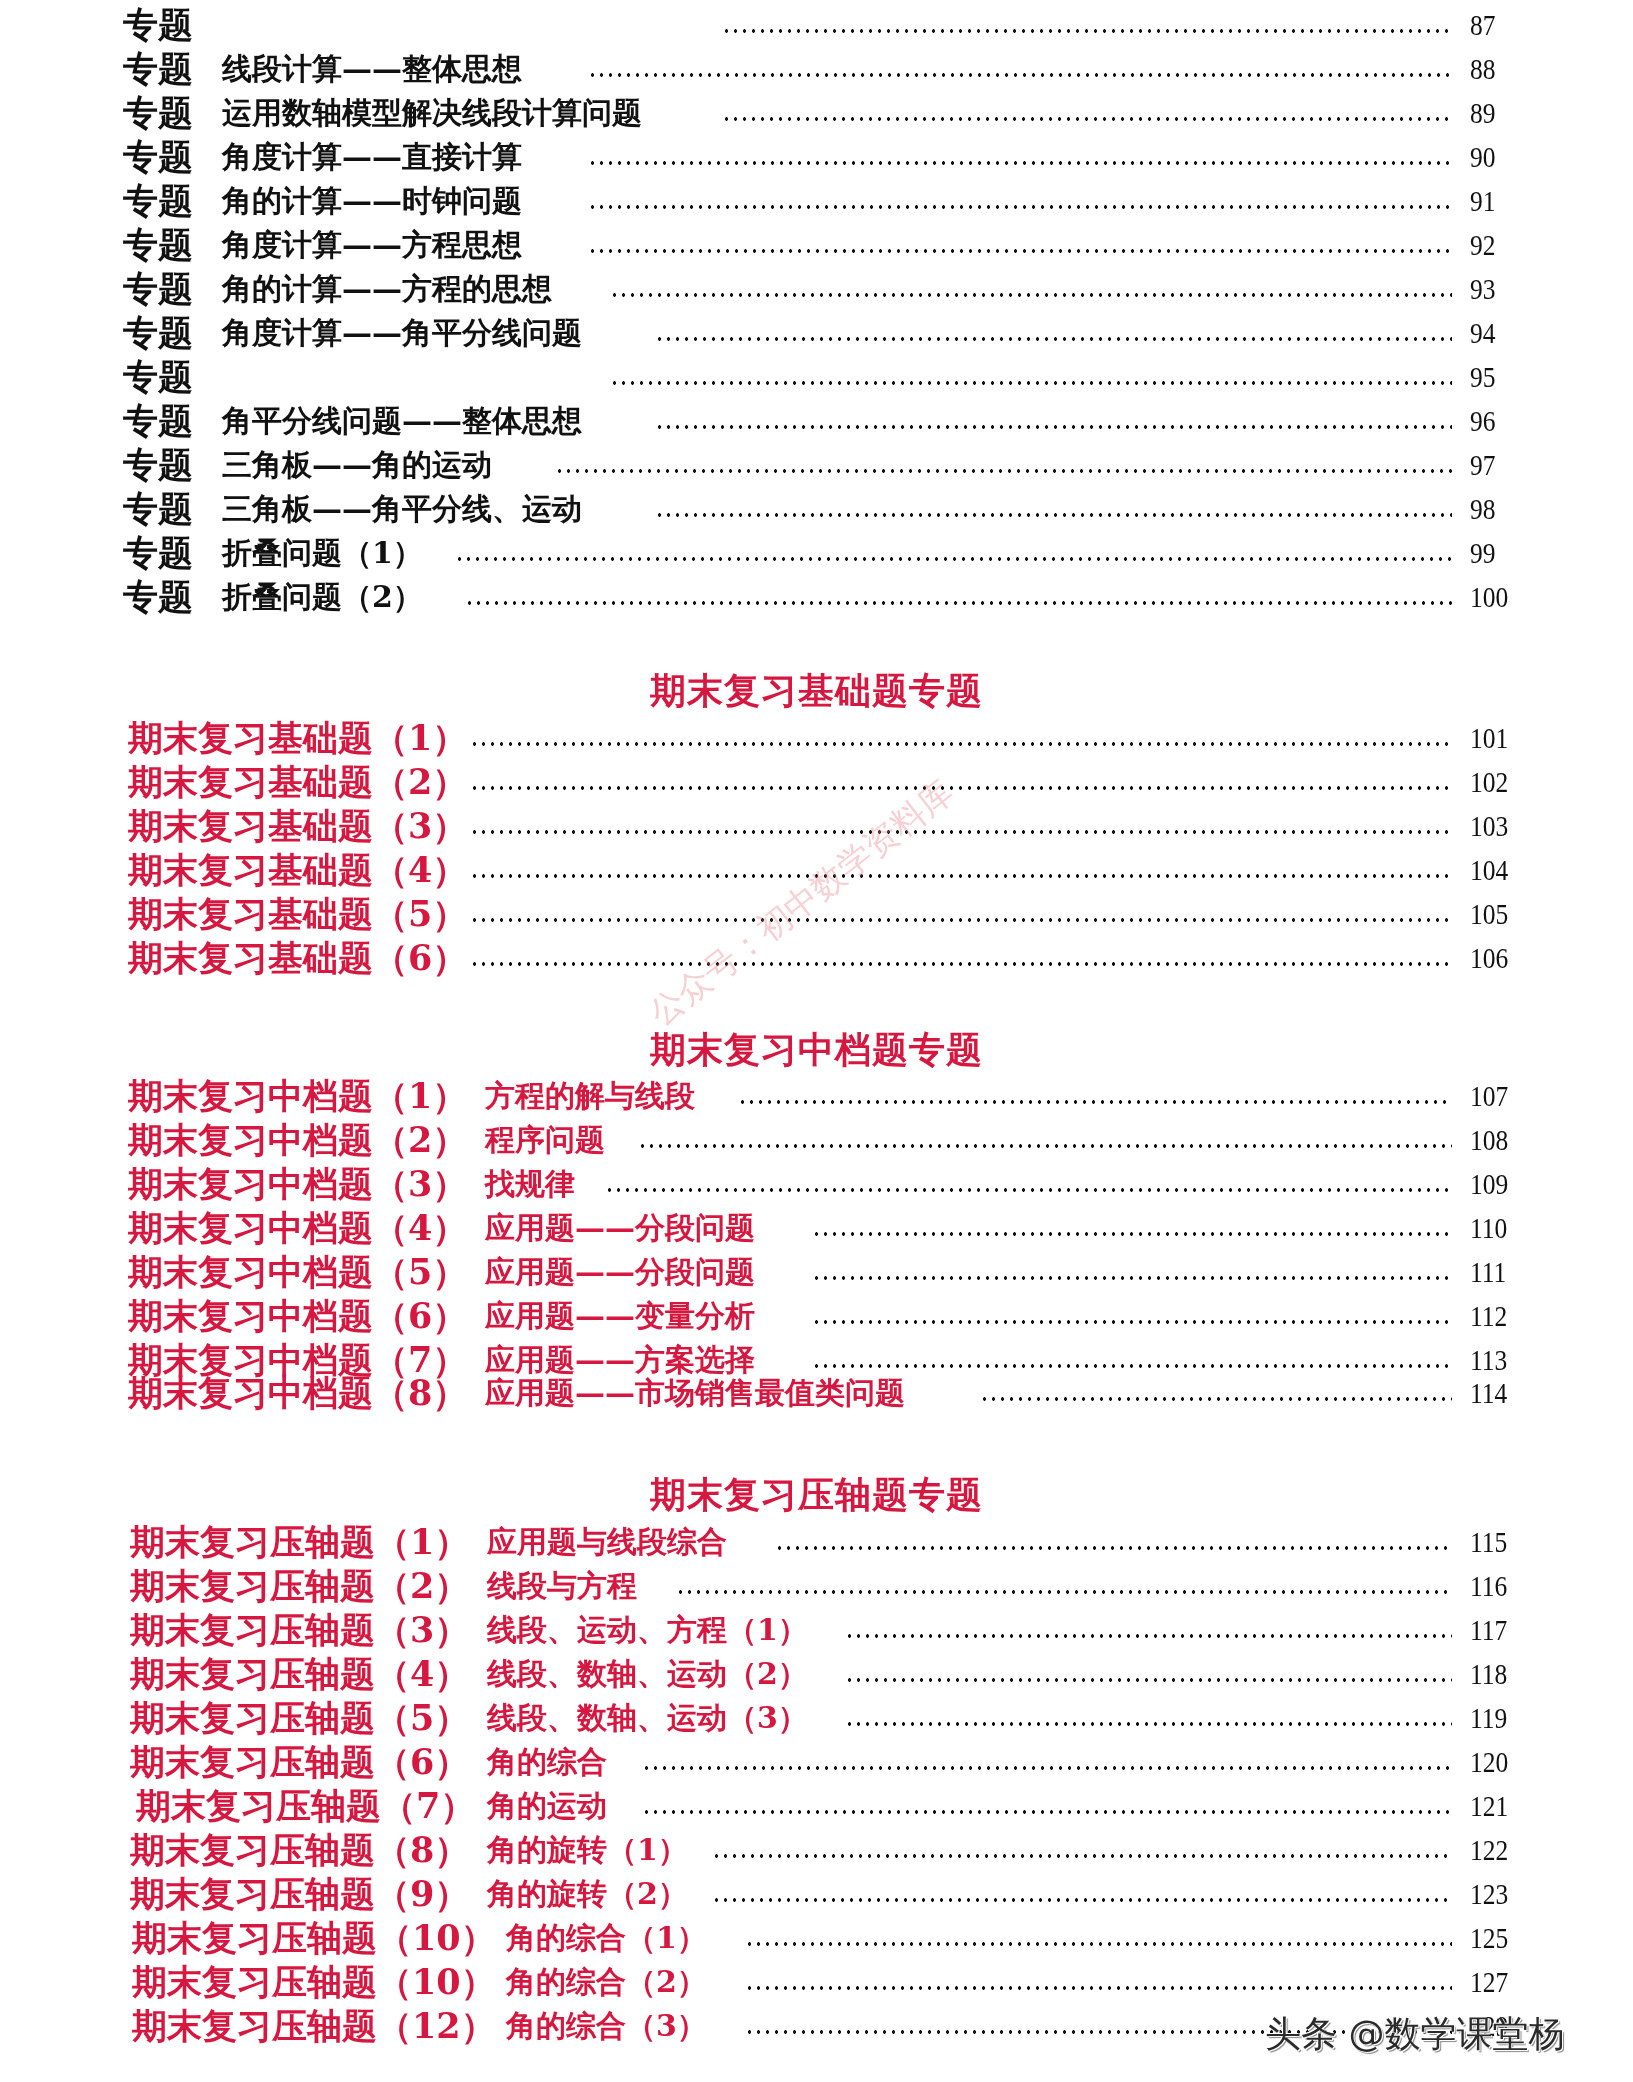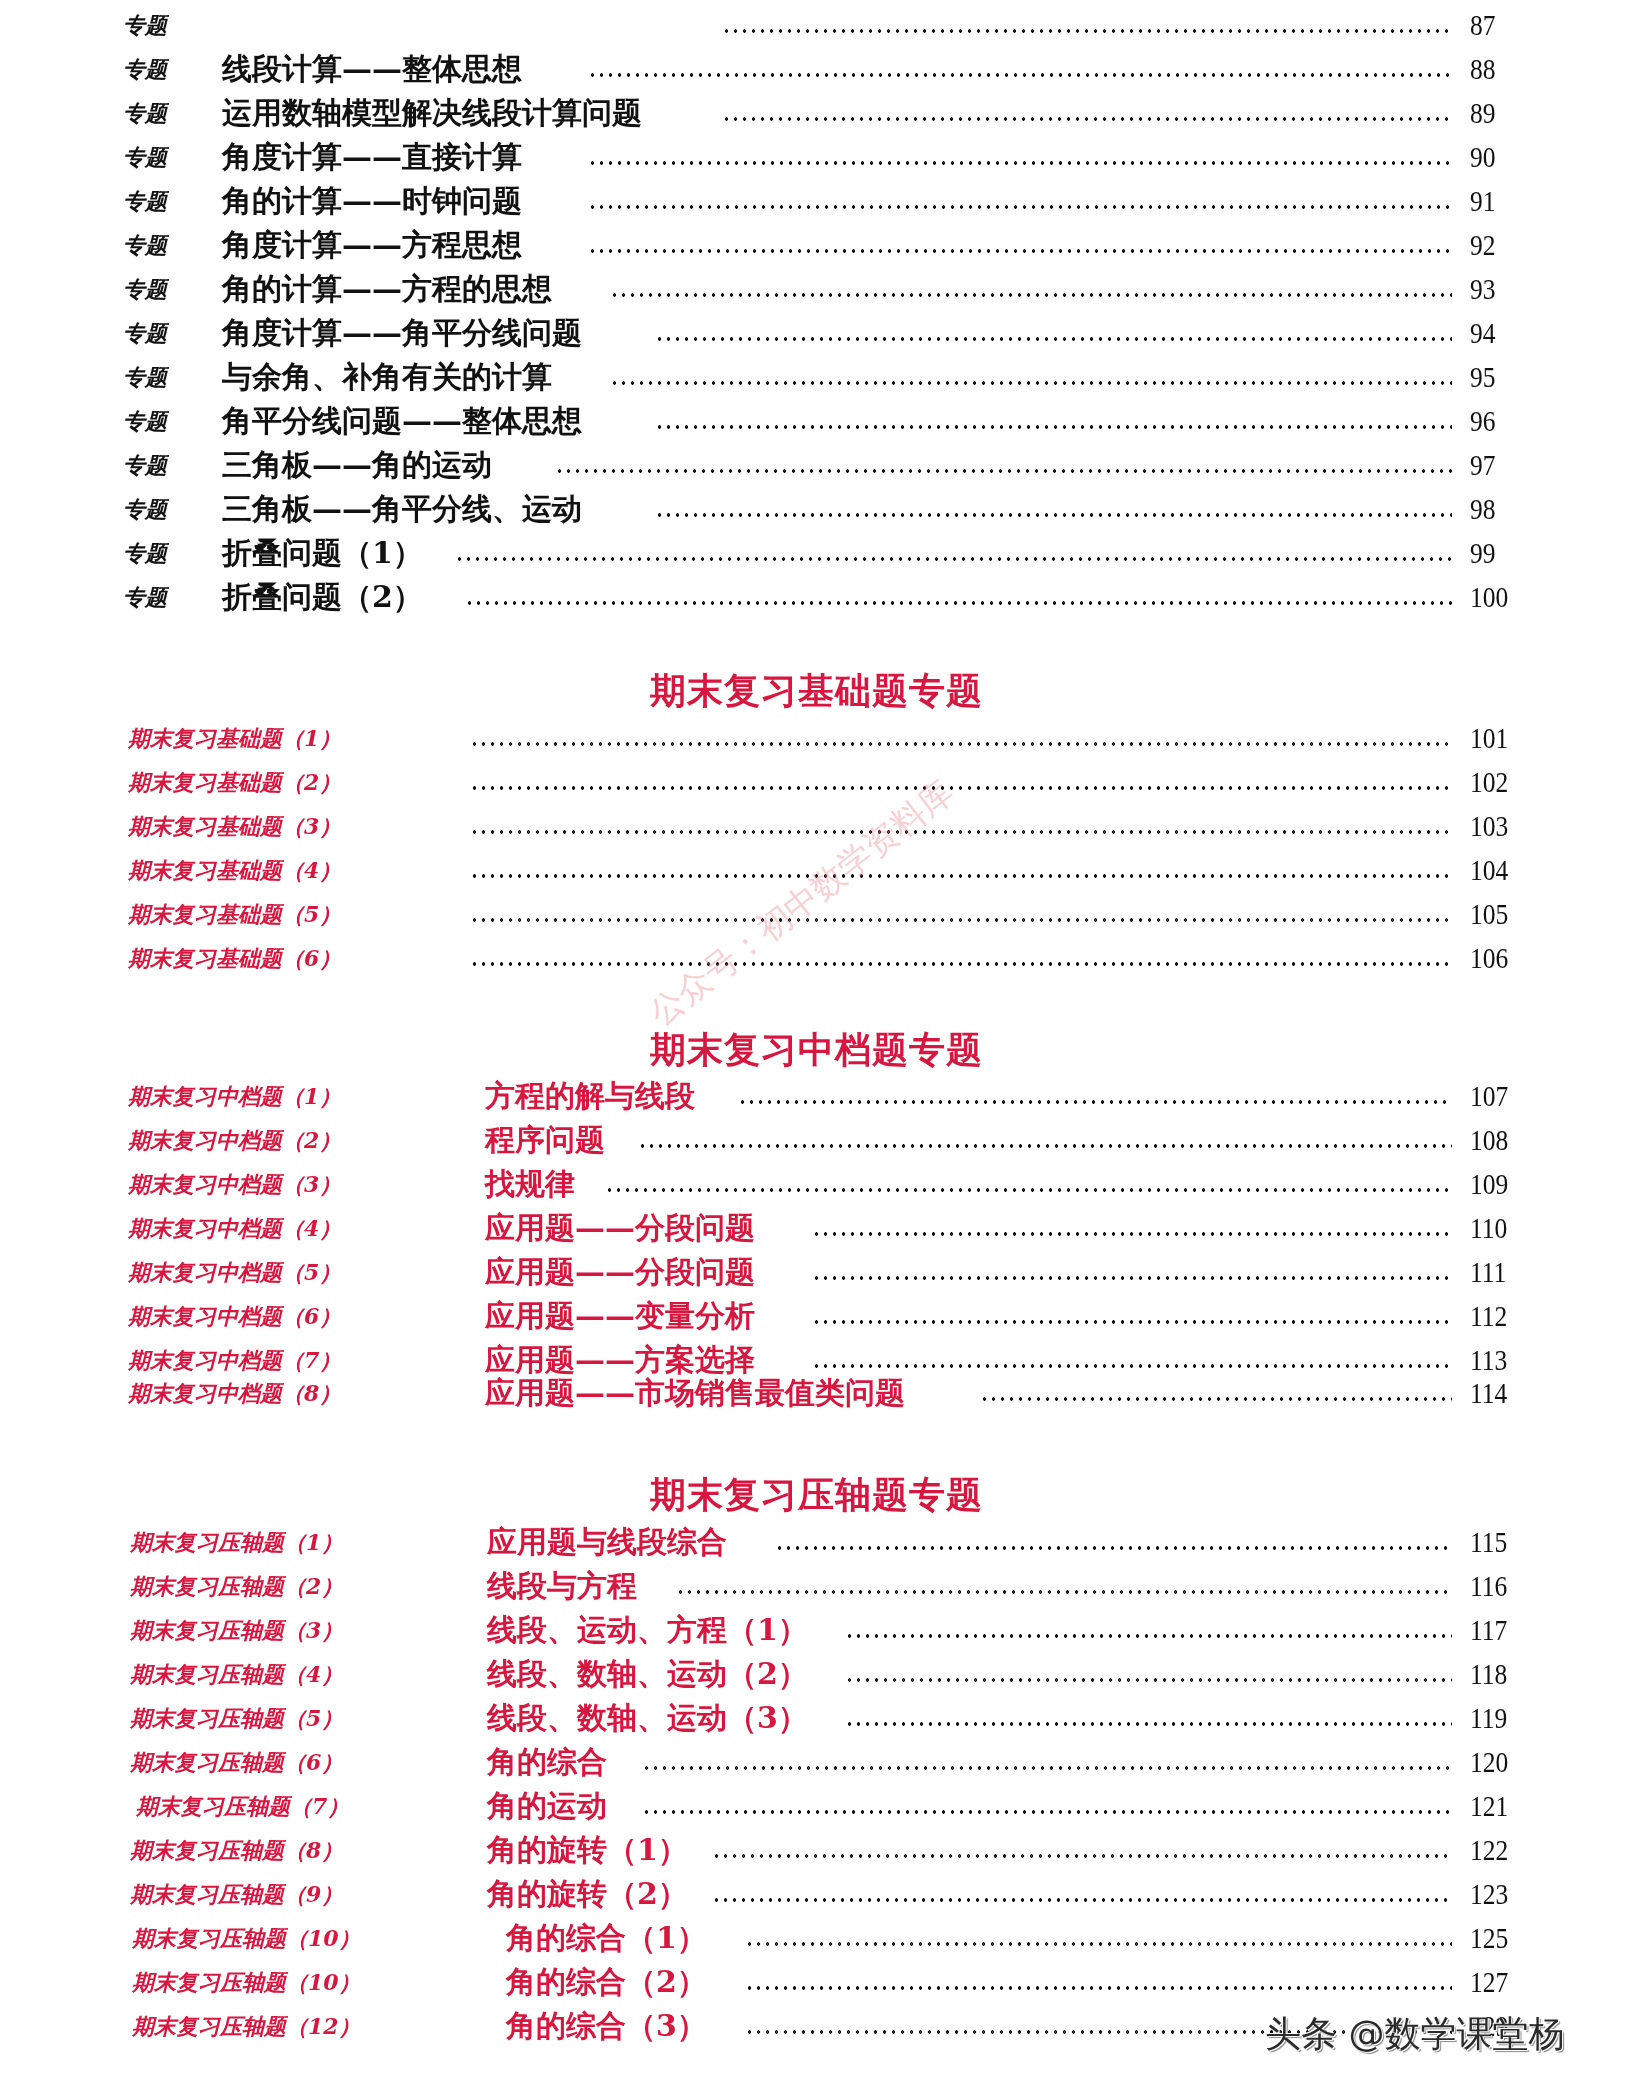--- a/index.html
+++ b/index.html
@@ -1,19 +1,19 @@
 <!DOCTYPE html>
 <html><head>
 <meta charset="utf-8">
 <style>
   html, body { margin: 0; padding: 0; background: #ffffff; }
   body { width: 1633px; height: 2082px; position: relative; overflow: hidden;
          font-family: "DejaVu Serif", "Liberation Serif", serif; }
   .row { position: absolute; left: 0; width: 1633px; height: 44px; }
-  .c1 { position: absolute; white-space: nowrap; font-weight: bold; font-size: 22px; line-height: 44px; top: 0; font-style: italic; }
+  .c1 { position: absolute; white-space: nowrap; font-weight: bold; font-size: 35px; line-height: 44px; top: 0; }
   .c2 { position: absolute; white-space: nowrap; font-weight: bold; font-size: 30px; line-height: 44px; top: 0; }
   .black { color: #111111; }
   .red { color: #d6173f; }
   .dots { position: absolute; top: 26px; height: 4px;
           background-image: radial-gradient(circle, #111 1.6px, transparent 1.9px);
           background-size: 9px 4px; background-repeat: repeat-x; }
   .pg { position: absolute; left: 1470px; top: 0; font-size: 30px; line-height: 44px; color: #111;
         font-family: "Liberation Serif", "DejaVu Serif", serif; transform: scaleX(0.85); transform-origin: left center; }
   .heading { position: absolute; left: 0; width: 1633px; text-align: center; font-weight: bold;
              font-size: 36px; line-height: 50px; color: #d6173f;
@@ -71,21 +71,20 @@
     <span class="pg">93</span>
   </div>
   <div class="row" style="top:311px">
     <span class="c1 black" style="left:123px">专题</span>
     <span class="c2 black" style="left:222px">角度计算——角平分线问题</span>
     <span class="dots" style="left:655px;width:797px"></span>
     <span class="pg">94</span>
   </div>
   <div class="row" style="top:355px">
     <span class="c1 black" style="left:123px">专题</span>
-    <span class="c2 black" style="left:222px">与余角、补角有关的计算</span>
     <span class="dots" style="left:610px;width:842px"></span>
     <span class="pg">95</span>
   </div>
   <div class="row" style="top:399px">
     <span class="c1 black" style="left:123px">专题</span>
     <span class="c2 black" style="left:222px">角平分线问题——整体思想</span>
     <span class="dots" style="left:655px;width:797px"></span>
     <span class="pg">96</span>
   </div>
   <div class="row" style="top:443px">

